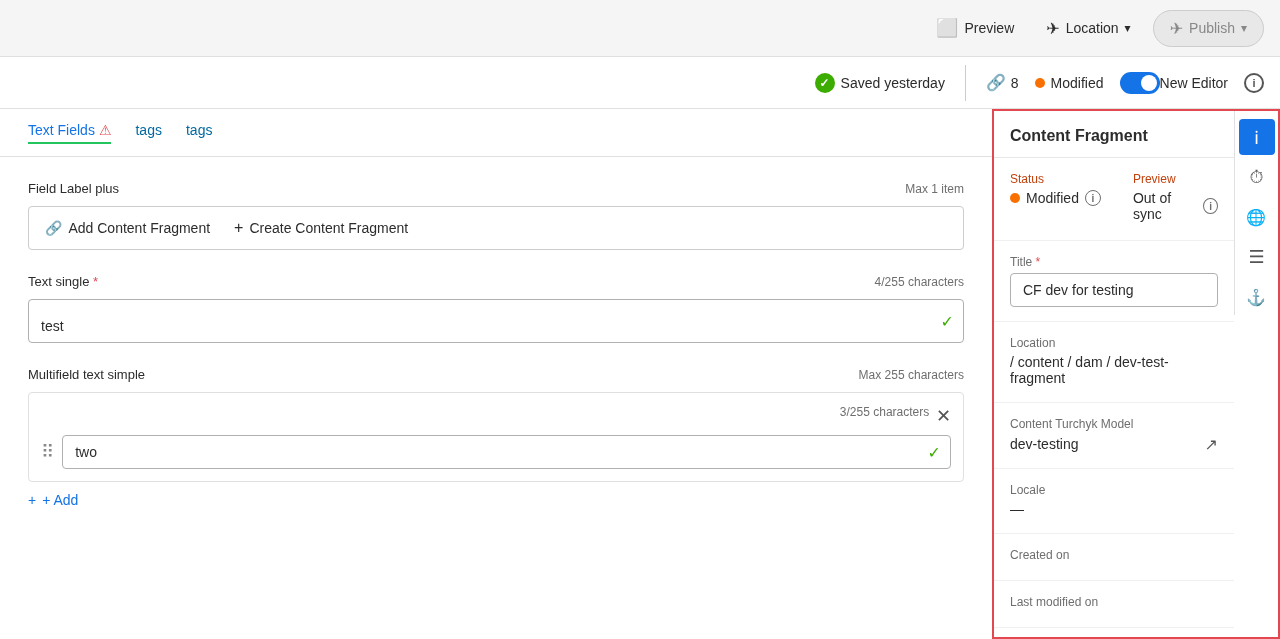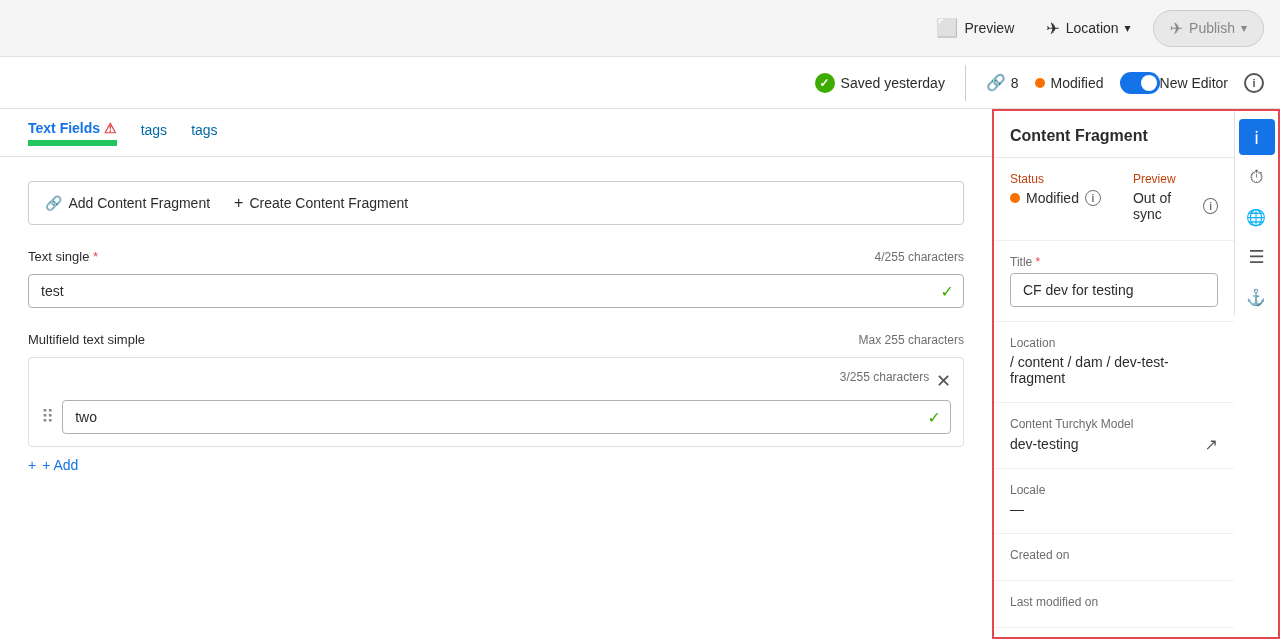--- a/index.html
+++ b/index.html
@@ -72,42 +72,42 @@
       padding: 0;
     }
 
     
     .tabs {
       display: flex; align-items: center; padding: 0 28px;
       border-bottom: 1px solid #e0e0e0;
       height: 48px; gap: 24px;
     }
     .tab { font-size: 14px; color: #0369a1; cursor: pointer; padding-bottom: 4px; border-bottom: 2px solid transparent; }
-    .tab.active { color: #1473e6; border-bottom: 6px solid #22c55e; font-weight: 700; }
+    .tab.active { color: #1473e6; border-bottom: 2px solid #22c55e; font-weight: 400; }
     .tab-warning { display: inline-flex; align-items: center; gap: 4px; }
     .warning-icon { color: #e34850; font-size: 14px; }
 
     
     .form-content { padding: 24px 28px; }
     .field-group { margin-bottom: 24px; }
     .field-header { display: flex; justify-content: space-between; align-items: center; margin-bottom: 10px; }
     .field-label { font-size: 13px; color: #2c2c2c; font-weight: 500; }
     .field-label .required { color: #e34850; }
     .field-hint { font-size: 12px; color: #6e6e6e; }
 
     .content-fragment-box {
       border: 1px solid #ccc; border-radius: 4px; padding: 12px 16px;
       display: flex; align-items: center; gap: 24px; cursor: pointer;
     }
     .cf-btn { display: flex; align-items: center; gap: 6px; font-size: 14px; color: #2c2c2c; background: none; border: none; cursor: pointer; }
 
     .text-input-wrap { position: relative; }
     .text-input {
       width: 100%; border: 1px solid #b0b0b0; border-radius: 4px;
-      padding: 8px 36px 8px 12px; font-size: 14px; color: #2c2c2c;
+      padding: 18px 36px 8px 12px; font-size: 14px; color: #2c2c2c;
       outline: none;
     }
     .input-check { position: absolute; right: 10px; top: 50%; transform: translateY(-50%); color: #3dac00; font-size: 16px; }
 
     .multifield-section { }
     .multifield-header { display: flex; justify-content: space-between; align-items: center; margin-bottom: 10px; }
     .multifield-inner { border: 1px solid #e0e0e0; border-radius: 4px; padding: 12px; }
     .multifield-item-header { display: flex; justify-content: flex-end; margin-bottom: 8px; font-size: 12px; color: #6e6e6e; }
     .multifield-item { display: flex; align-items: center; gap: 8px; }
     .drag-handle { color: #888; font-size: 18px; cursor: grab; }
@@ -234,20 +234,24 @@
         <span>tags</span>
       </div>
       <div class="tab">
         <span>tags</span>
       </div>
     </div>
 
     <div class="form-content">
 
       <div class="field-group">
+        <div class="field-header">
+          <span class="field-label">Field Label plus</span>
+          <span class="field-hint">Max 1 item</span>
+        </div>
         <div class="content-fragment-box">
           <button class="cf-btn">
             <span>🔗</span>
             <span>Add Content Fragment</span>
           </button>
           <button class="cf-btn">
             <span style="font-size:16px;">+</span>
             <span>Create Content Fragment</span>
           </button>
         </div>

